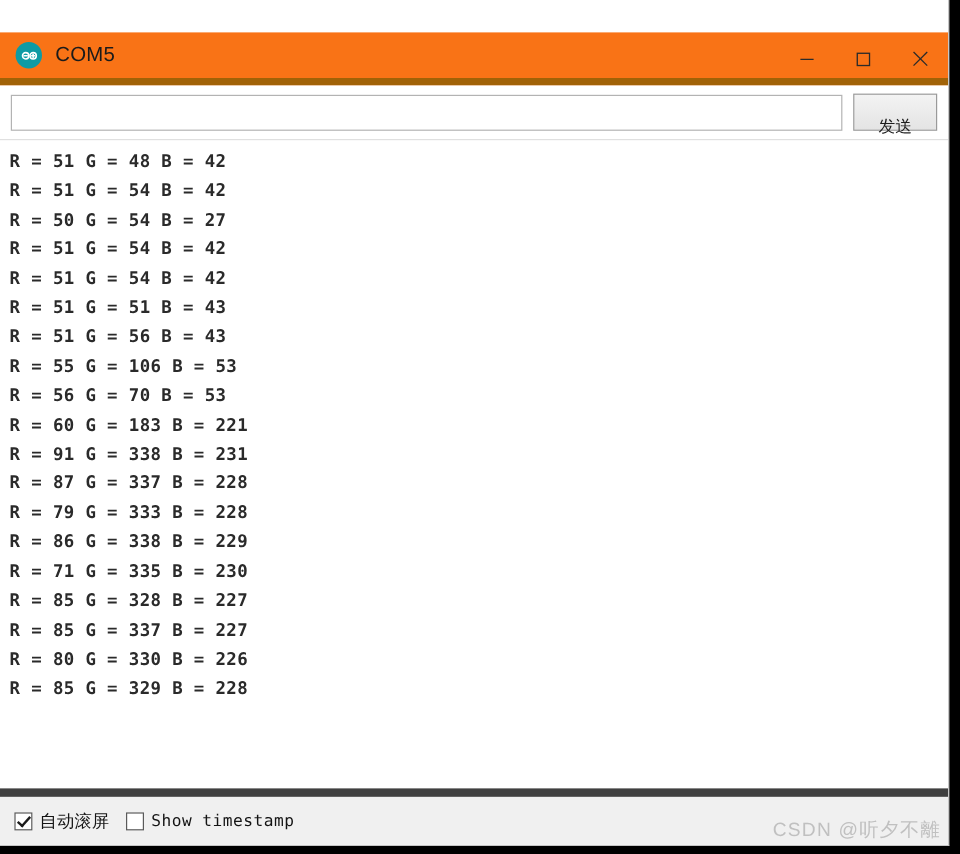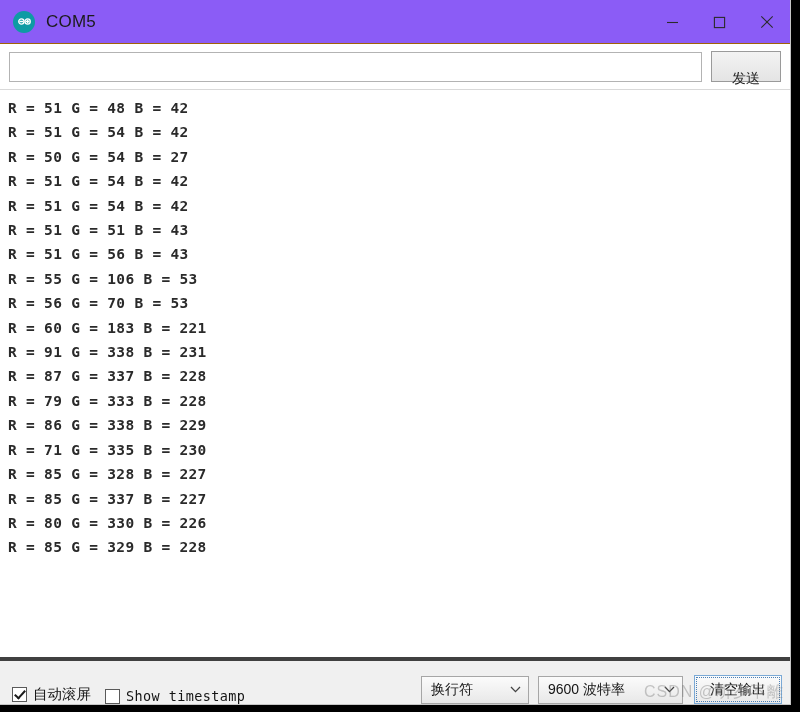--- a/index.html
+++ b/index.html
@@ -27,25 +27,26 @@
     border-left: none;
     display: flex;
     flex-direction: column;
     overflow: hidden;
   }
 
   
   #title-bar {
     height: 44px;
     min-height: 44px;
-    background: #8b5cf6;
+    background: #f97316;
     display: flex;
     align-items: center;
     position: relative;
-    border-bottom: 1px solid #a16207;
+    border-bottom: 6px solid #a16207;
+    margin-top: 27px;
   }
   #app-icon {
     width: 22px;
     height: 22px;
     margin-left: 13px;
     border-radius: 50%;
     background: #0e9ba4;
     display: flex;
     align-items: center;
     justify-content: center;
@@ -130,23 +131,23 @@
     white-space: pre;
     letter-spacing: 0.3px;
     font-weight: bold;
   }
 
   
   #status-bar {
     height: 47px;
     min-height: 47px;
     background: #f0f0f0;
-    border-top: 4px solid #404040;
-    display: flex;
-    align-items: flex-end;
+    border-top: 7px solid #404040;
+    display: flex;
+    align-items: center;
     padding: 0 8px 0 12px;
     position: relative;
   }
   .status-check {
     display: flex;
     align-items: center;
     margin-right: 14px;
     cursor: default;
   }
   .cbox {
@@ -304,35 +305,17 @@
     <div class="status-check">
       <span class="cbox checked"></span>
       <span class="check-label-cn">自动滚屏</span>
     </div>
 
     <div class="status-check">
       <span class="cbox"></span>
       <span class="check-label-mono">Show timestamp</span>
     </div>
 
-    <div id="status-right">
-
-      <div class="combo" id="newline-select">
-        <span class="combo-text">换行符</span>
-        <svg class="chev" width="11" height="7" viewBox="0 0 11 7">
-          <polyline points="1,1 5.5,5.6 10,1" fill="none" stroke="#444" stroke-width="1.3"></polyline>
-        </svg>
-      </div>
-
-      <div class="combo" id="baud-select">
-        <span class="combo-text">9600 波特率</span>
-        <svg class="chev" width="11" height="7" viewBox="0 0 11 7">
-          <polyline points="1,1 5.5,5.6 10,1" fill="none" stroke="#444" stroke-width="1.3"></polyline>
-        </svg>
-      </div>
-
-      <button id="clear-button">清空输出</button>
-    </div>
 
     <div id="watermark">CSDN @听夕不離</div>
   </div>
 
 </div>
 
 </body></html>

